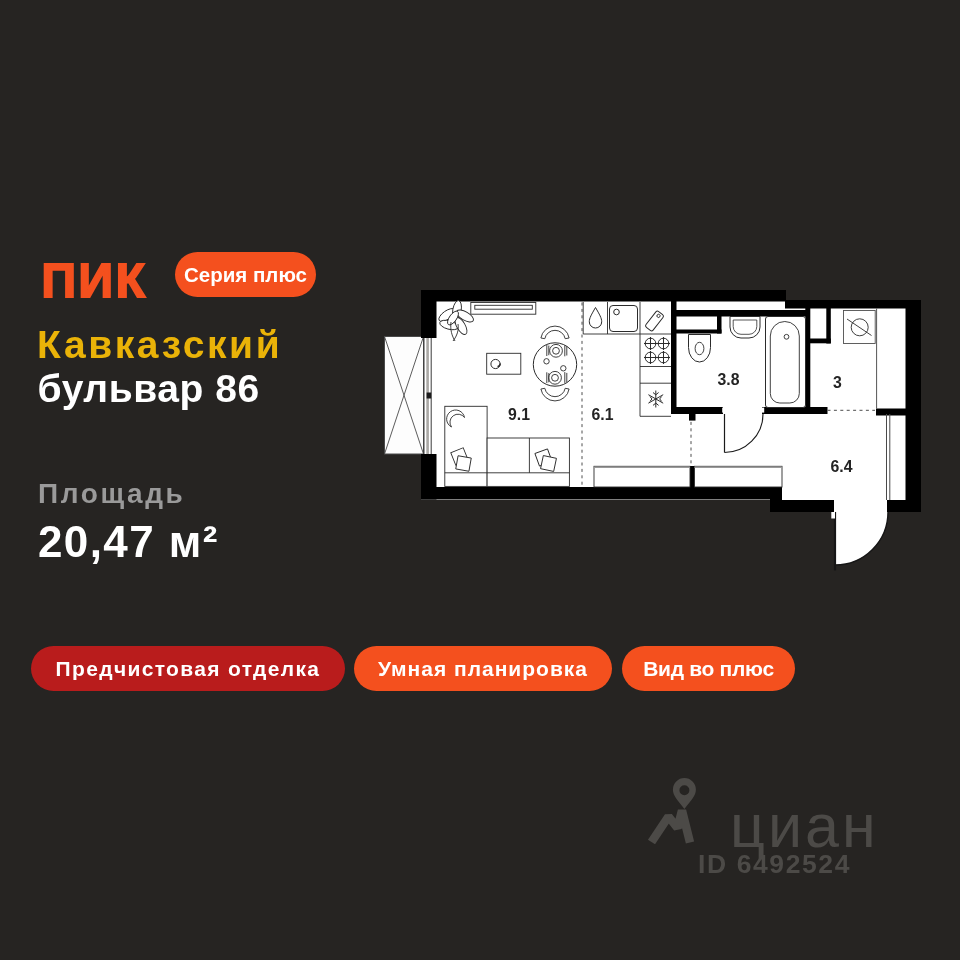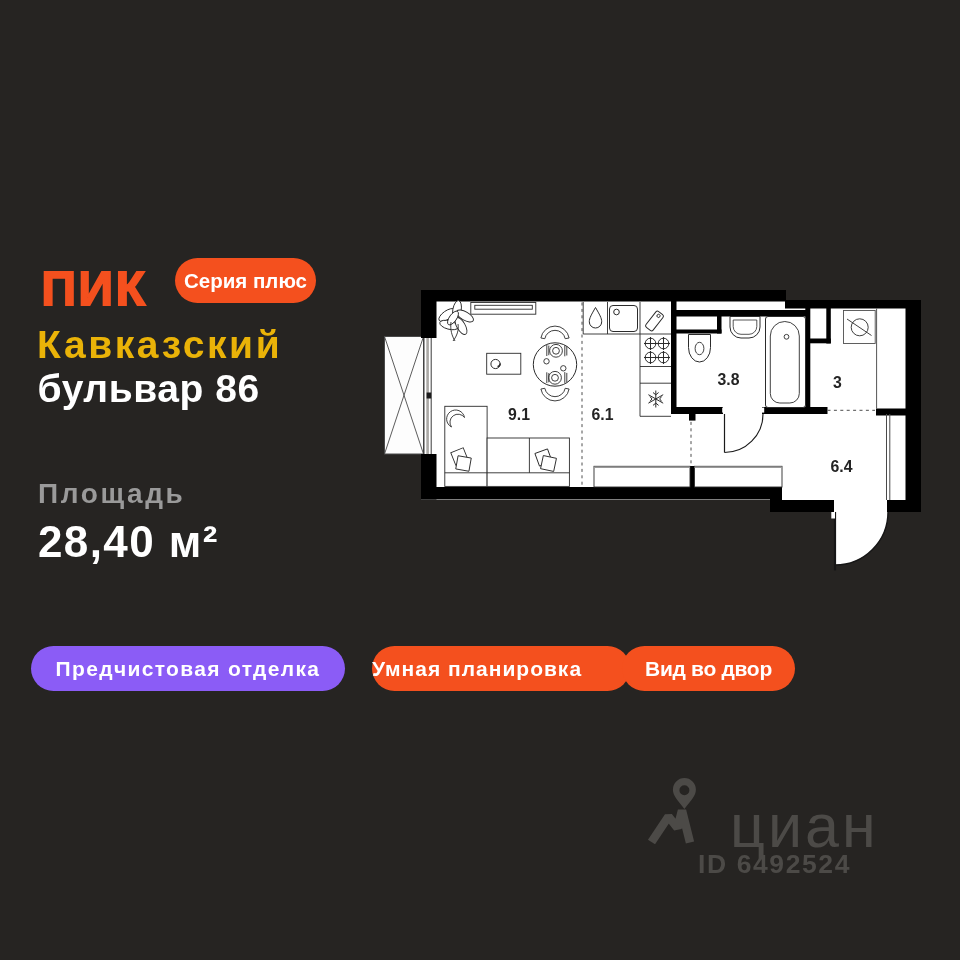--- a/index.html
+++ b/index.html
@@ -3,37 +3,37 @@
 <meta charset="utf-8">
 <style>
   html,body{margin:0;padding:0;}
   body{width:960px;height:960px;background:#262422;position:relative;overflow:hidden;
        font-family:"Liberation Sans", sans-serif;}
   .abs{position:absolute;}
 </style>
 </head>
 <body>
 
-<div class="abs" style="left:41.5px;top:252.5px;color:#F4501E;font-size:48px;font-weight:700;letter-spacing:2.6px;margin-top:8px;-webkit-text-stroke:2px #F4501E;">ПИК</div>
-
-<div class="abs" style="left:175px;top:258px;width:141px;height:45px;background:#F4501E;border-radius:23px;color:#fff;font-size:20.5px;font-weight:700;text-align:center;line-height:45px;">Серия плюс</div>
+<div class="abs" style="left:41.5px;top:252.5px;color:#F4501E;font-size:48px;font-weight:700;letter-spacing:2.6px;-webkit-text-stroke:2px #F4501E;">ПИК</div>
+
+<div class="abs" style="left:175px;top:252px;width:141px;height:45px;background:#F4501E;border-radius:23px;color:#fff;font-size:20.5px;font-weight:700;text-align:center;line-height:45px;">Серия плюс</div>
 
 <div class="abs" style="left:37px;top:322.5px;color:#eab308;font-size:39px;font-weight:700;letter-spacing:2.6px;">Кавказский</div>
 
 <div class="abs" style="left:37.5px;top:366.5px;color:#fff;font-size:39px;font-weight:700;letter-spacing:0.55px;">бульвар 86</div>
 
 <div class="abs" style="left:38px;top:477.5px;color:#9a9a9a;font-size:28px;font-weight:700;letter-spacing:2.6px;text-align:right;">Площадь</div>
 
-<div class="abs" style="left:38px;top:517px;color:#fff;font-size:44px;font-weight:700;letter-spacing:1.4px;">28,40 м²</div>
-
-<div class="abs" style="left:31px;top:646px;width:314px;height:45px;background:#8b5cf6;border-radius:23px;color:#fff;font-size:21px;font-weight:700;line-height:45px;text-align:center;letter-spacing:1.35px;">Предчистовая отделка</div>
-
-<div class="abs" style="left:372px;top:646px;width:258px;height:45px;background:#F4501E;border-radius:23px;color:#fff;font-size:21px;font-weight:700;line-height:45px;text-align:left;letter-spacing:1px;">Умная планировка</div>
-
-<div class="abs" style="left:622px;top:646px;width:173px;height:45px;background:#F4501E;border-radius:23px;color:#fff;font-size:21px;font-weight:700;line-height:45px;text-align:center;letter-spacing:-0.3px;">Вид во двор</div>
+<div class="abs" style="left:38px;top:517px;color:#fff;font-size:44px;font-weight:700;letter-spacing:1.4px;">20,47 м²</div>
+
+<div class="abs" style="left:31px;top:646px;width:314px;height:45px;background:#b91c1c;border-radius:23px;color:#fff;font-size:21px;font-weight:700;line-height:45px;text-align:center;letter-spacing:1.35px;">Предчистовая отделка</div>
+
+<div class="abs" style="left:354px;top:646px;width:258px;height:45px;background:#F4501E;border-radius:23px;color:#fff;font-size:21px;font-weight:700;line-height:45px;text-align:center;letter-spacing:1px;">Умная планировка</div>
+
+<div class="abs" style="left:622px;top:646px;width:173px;height:45px;background:#F4501E;border-radius:23px;color:#fff;font-size:21px;font-weight:700;line-height:45px;text-align:center;letter-spacing:-0.3px;">Вид во плюс</div>
 
 <svg class="abs" style="left:640px;top:770px;" width="70" height="90" viewBox="640 770 70 90">
   <path fill="#4c4a47" fill-rule="evenodd" d="M 684.4 808.9 C 677.5 800 672.9 795.8 672.9 789.6 A 11.5 11.5 0 1 1 695.9 789.6 C 695.9 795.8 691.3 800 684.4 808.9 Z M 684.4 795.2 A 5 5 0 1 0 684.4 785.2 A 5 5 0 0 0 684.4 795.2 Z"></path>
   <path fill="none" stroke="#4c4a47" stroke-width="8.5" stroke-linejoin="bevel" d="M 651.5 842 L 668.5 816.5 L 677.5 828 L 682 810.5 L 690 842.5"></path>
 </svg>
 
 <div class="abs" style="left:710px;top:791px;color:#4c4a47;font-size:61px;font-weight:400;letter-spacing:3px;margin-left:20px;">циан</div>
 
 <div class="abs" style="left:698px;top:849px;color:#4c4a47;font-size:26.5px;font-weight:700;letter-spacing:1.6px;">ID 6492524</div>
 

